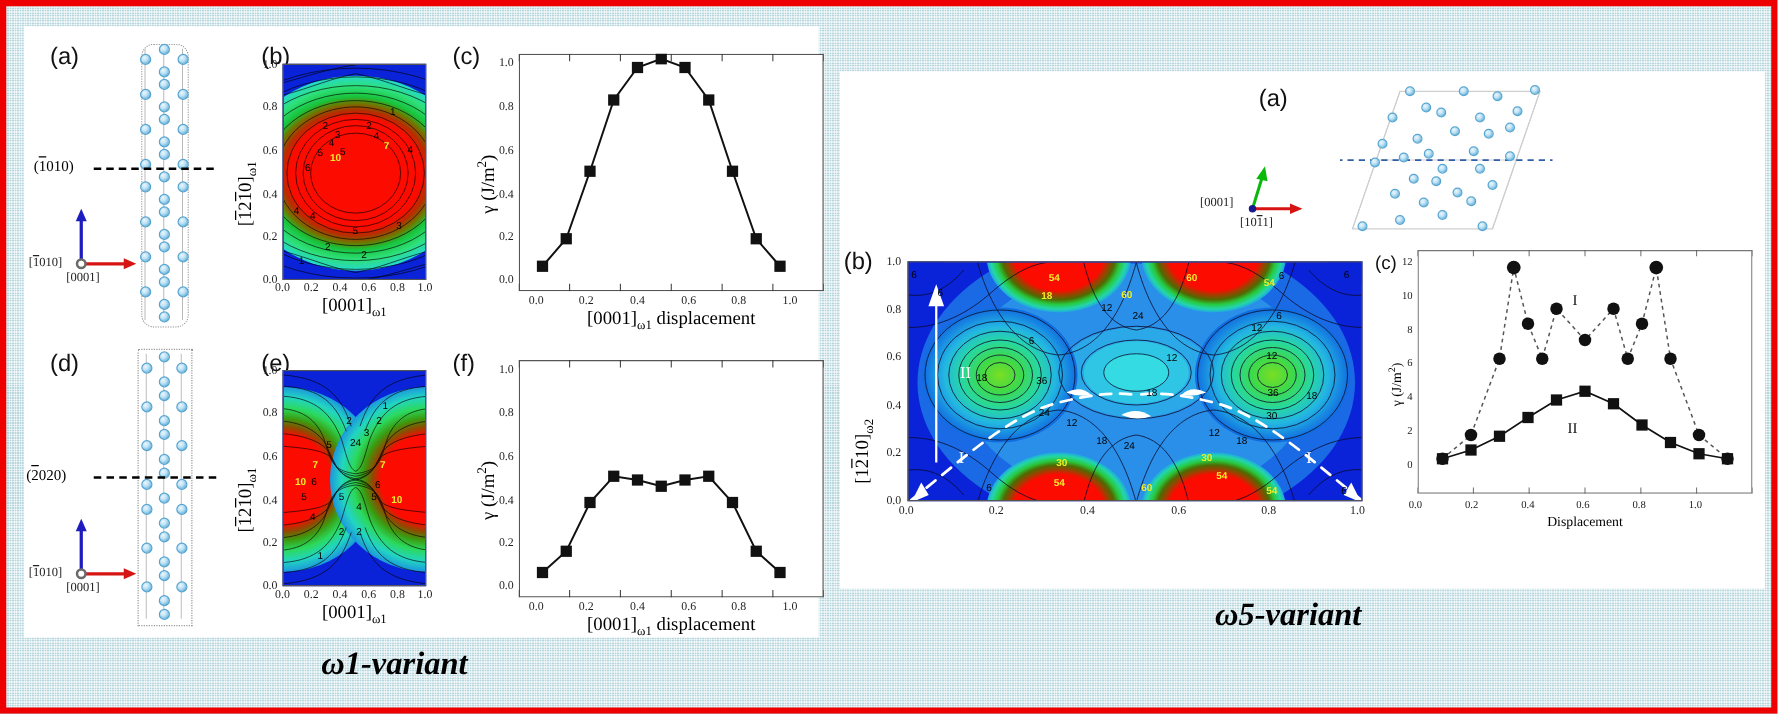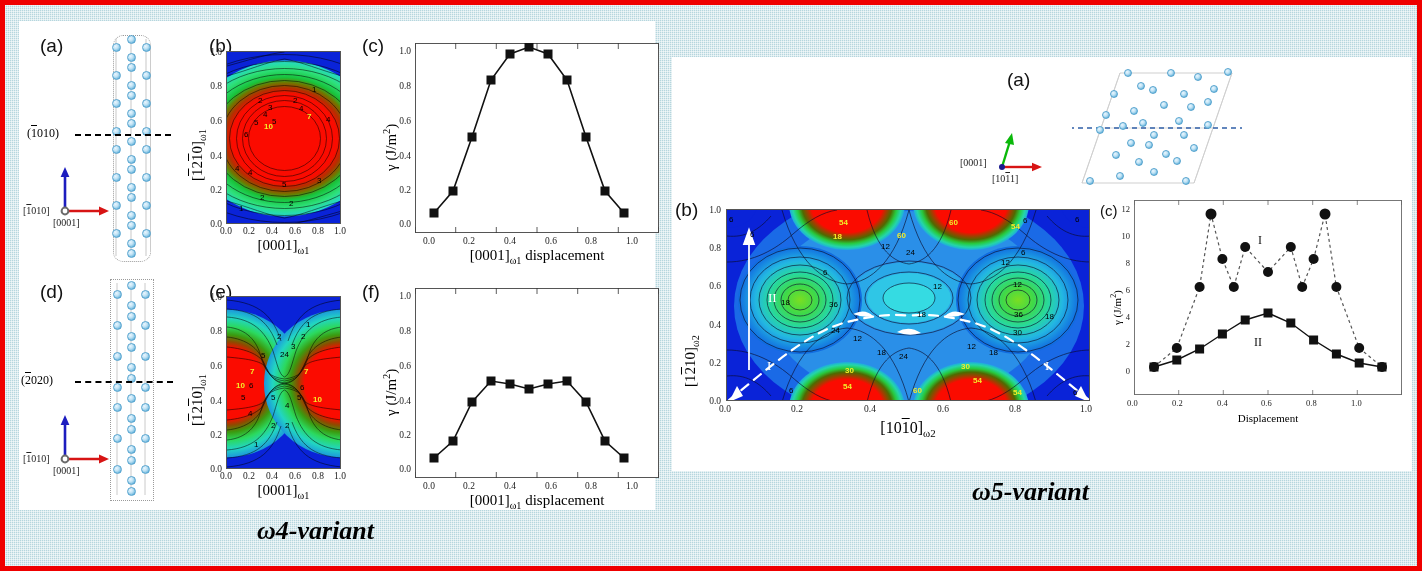--- a/index.html
+++ b/index.html
@@ -668,21 +668,20 @@
       <div class="cnum" style="left:346px;top:178px;">6</div>
     </div>
 
     <div class="ticklab" style="left:47px;top:347px;">0.0</div>
     <div class="ticklab" style="left:119px;top:347px;">0.2</div>
     <div class="ticklab" style="left:192px;top:347px;">0.4</div>
     <div class="ticklab" style="left:265px;top:347px;">0.6</div>
     <div class="ticklab" style="left:337px;top:347px;">0.8</div>
     <div class="ticklab" style="left:408px;top:347px;">1.0</div>
 
-    <div class="axlabel" style="left:54px;top:362px;width:364px;font-size:16px;">[10<span style="text-decoration:overline;">1</span>0]<sub>ω2</sub></div>
 
     <div class="panel-tag small" style="left:428px;top:145px;">(c)</div>
 
     <div class="axlabel ylabel-rot tiny" style="left:437px;top:268px;">γ (J/m<sup style="font-size:.72em">2</sup>)</div>
 
     <div class="ticklab r" style="left:444px;top:147px;width:14px;font-size:8.5px;">12</div>
     <div class="ticklab r" style="left:444px;top:174px;width:14px;font-size:8.5px;">10</div>
     <div class="ticklab r" style="left:444px;top:201px;width:14px;font-size:8.5px;">8</div>
     <div class="ticklab r" style="left:444px;top:228px;width:14px;font-size:8.5px;">6</div>
     <div class="ticklab r" style="left:444px;top:255px;width:14px;font-size:8.5px;">4</div>
@@ -752,20 +751,20 @@
     <div class="ticklab" style="left:500px;top:341px;font-size:8.5px;">0.2</div>
     <div class="ticklab" style="left:545px;top:341px;font-size:8.5px;">0.4</div>
     <div class="ticklab" style="left:589px;top:341px;font-size:8.5px;">0.6</div>
     <div class="ticklab" style="left:634px;top:341px;font-size:8.5px;">0.8</div>
     <div class="ticklab" style="left:679px;top:341px;font-size:8.5px;">1.0</div>
 
     <div class="axlabel tiny" style="left:462px;top:355px;width:268px;">Displacement</div>
   </div>
 
   <div class="variant-label" style="left:252px;top:511px;">
-    <span class="om">ω</span><span class="om">4-variant</span>
+    <span class="om">ω</span><span class="om">1-variant</span>
   </div>
 
   <div class="variant-label" style="left:967px;top:472px;">
     <span class="om">ω</span><span class="om">5-variant</span>
   </div>
 
 </div>
 
 </body></html>

